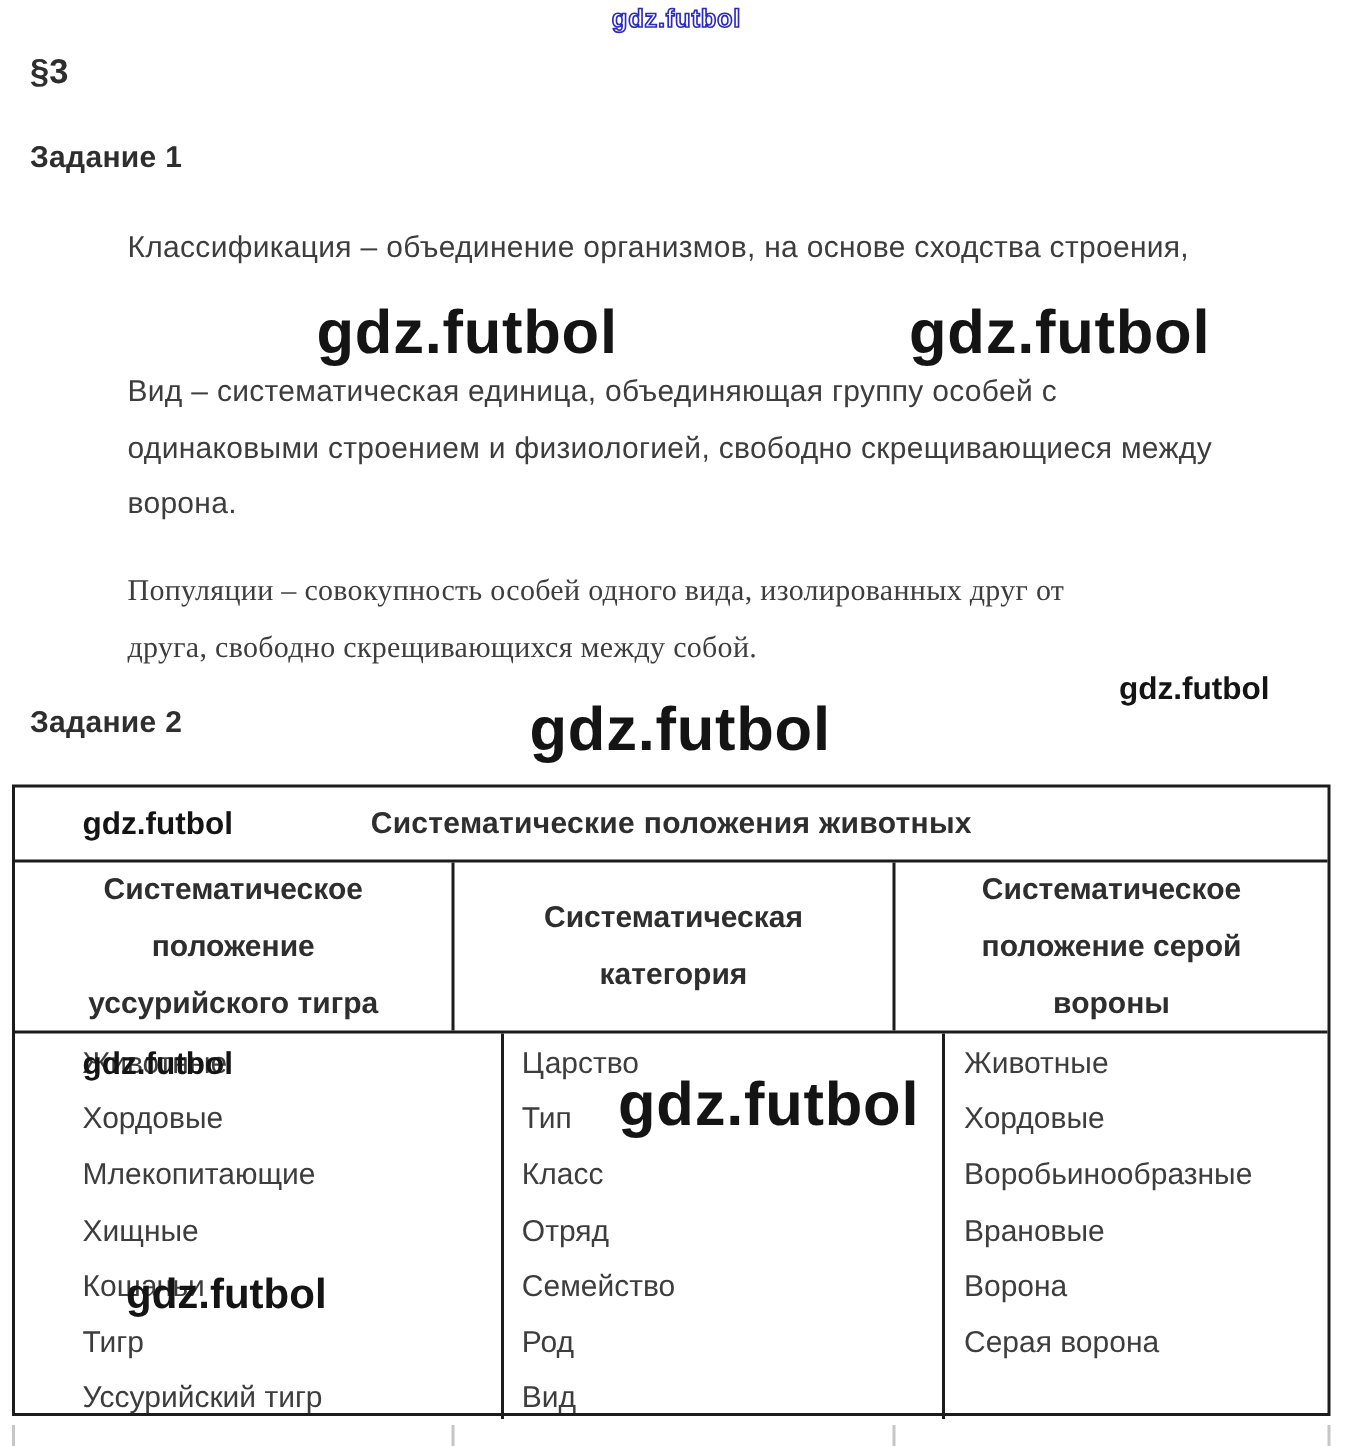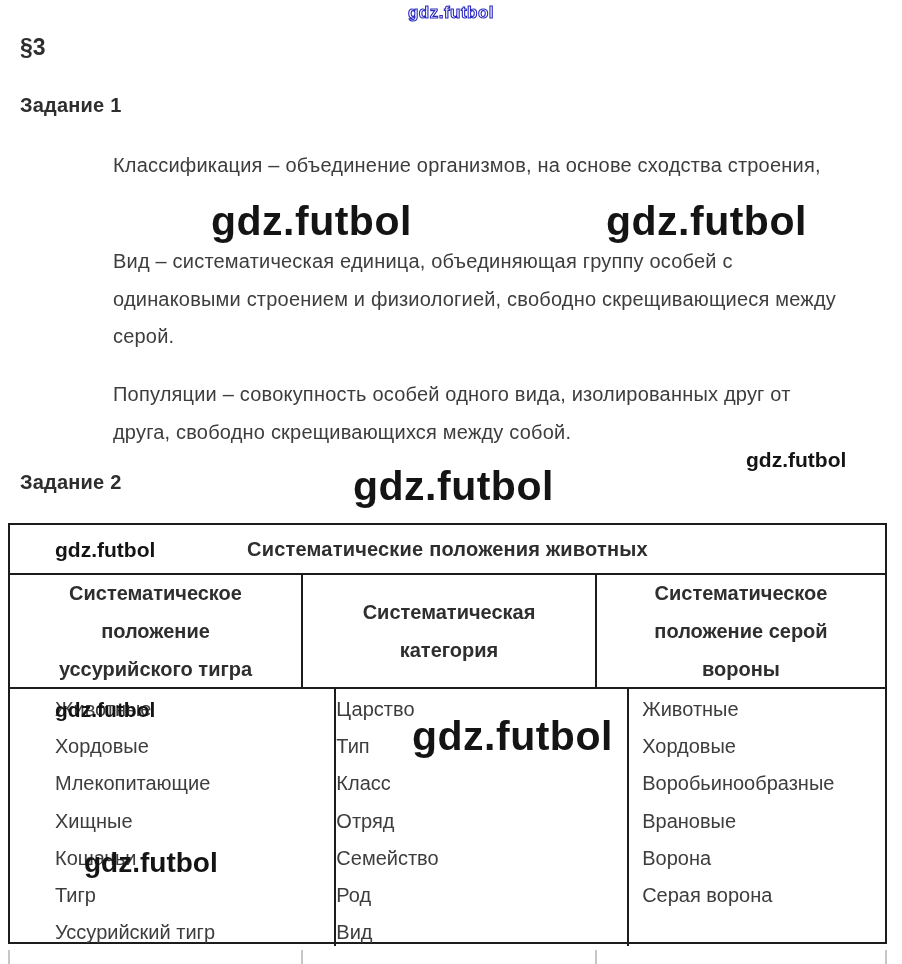--- a/index.html
+++ b/index.html
@@ -6,25 +6,25 @@
   body{
     position:relative;width:902px;height:964px;overflow:hidden;
     font-family:"Liberation Sans","DejaVu Sans",sans-serif;color:#3d3d3d;
   }
   
   .sec-heading{position:absolute;left:20px;top:34px;font-size:23px;font-weight:bold;color:#2e2e2e;}
   .task-heading{position:absolute;left:20px;font-size:20px;font-weight:bold;color:#2e2e2e;letter-spacing:0.2px;}
   #task1-heading{top:94px;}
   #task2-heading{top:471px;}
   
-  .para{position:absolute;left:85px;font-size:20px;color:#3d3d3d;letter-spacing:0.2px;margin-left:28px;}
+  .para{position:absolute;left:85px;font-size:20px;color:#3d3d3d;letter-spacing:0.2px;}
   .para .pline{line-height:37.5px;white-space:nowrap;}
   #para-1{top:147px;}
   #para-2{top:243px;}
-  #para-3{top:376px;}
+  #para-3{top:376px;font-family:Liberation Serif, serif;}
   
   .wm{position:absolute;color:#141414;white-space:nowrap;z-index:3;line-height:1;}
   .wm-blue{
     left:0;right:0;top:4px;text-align:center;font-size:17px;font-weight:700;
     color:#ffffff;-webkit-text-stroke:1.1px #2a2ac2;letter-spacing:0.5px;
   }
   .wm-big{font-size:41px;font-weight:600;letter-spacing:0.5px;}
   .wm-med{font-size:28px;font-weight:600;}
   .wm-small{font-size:21px;font-weight:700;}
   #wm-a{left:211px;top:201px;}
@@ -51,21 +51,21 @@
     font-size:20px;font-weight:bold;color:#2e2e2e;text-align:center;box-sizing:border-box;
   }
   .head-cell .hline{line-height:38px;white-space:nowrap;}
   .row-body{height:257px;display:flex;}
   .body-col{box-sizing:border-box;padding-top:2px;font-size:20px;color:#3d3d3d;margin-left:33px;}
   .body-col .bline{line-height:37.2px;white-space:nowrap;}
   .col-1{width:291px;}
   .col-2{width:294px;border-left:2px solid #1c1c1c;}
   .col-3{width:290px;border-left:2px solid #1c1c1c;}
   .body-col.col-1{padding-left:12px;}
-  .body-col.col-2{padding-left:0;}
+  .body-col.col-2{padding-left:12px;}
   .body-col.col-3{padding-left:13px;}
   
   .stub{position:absolute;top:950px;width:2px;height:14px;background:#c6c6c6;z-index:0;}
   #stub-1{left:8px;}#stub-2{left:301px;}#stub-3{left:595px;}#stub-4{left:885px;}
 </style>
 </head>
 <body>
 
 <div class="wm wm-blue">gdz.futbol</div>
 <div class="wm wm-big" id="wm-a">gdz.futbol</div>
@@ -80,21 +80,21 @@
 <div class="sec-heading">§3</div>
 <div class="task-heading" id="task1-heading">Задание 1</div>
 <div class="task-heading" id="task2-heading">Задание 2</div>
 
 <div class="para" id="para-1">
   <div class="pline">Классификация – объединение организмов, на основе сходства строения,</div>
 </div>
 <div class="para" id="para-2">
   <div class="pline">Вид – систематическая единица, объединяющая группу особей с</div>
   <div class="pline">одинаковыми строением и физиологией, свободно скрещивающиеся между</div>
-  <div class="pline">серой.</div>
+  <div class="pline">ворона.</div>
 </div>
 <div class="para" id="para-3">
   <div class="pline">Популяции – совокупность особей одного вида, изолированных друг от</div>
   <div class="pline">друга, свободно скрещивающихся между собой.</div>
 </div>
 
 <div class="sys-table">
   <div class="row-title">Систематические положения животных</div>
   <div class="row-head">
     <div class="head-cell col-1">

